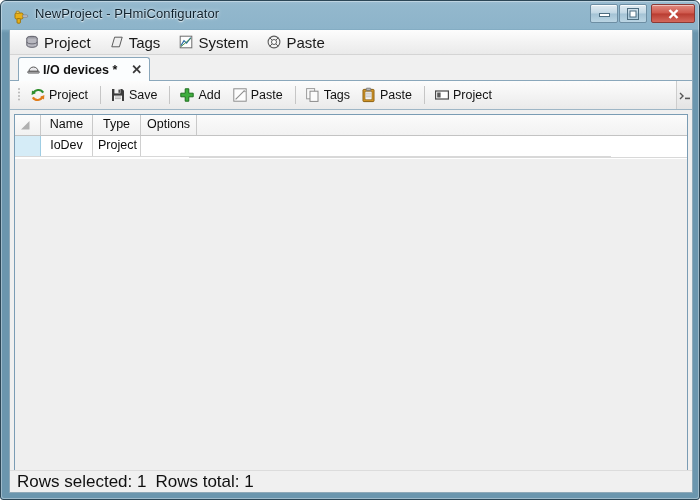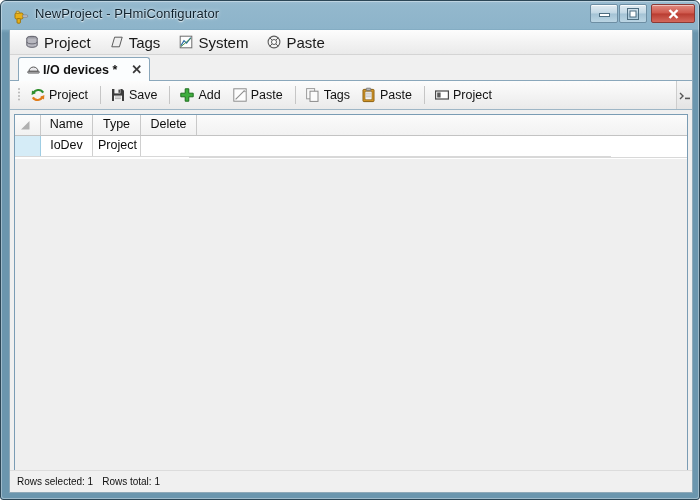--- a/index.html
+++ b/index.html
@@ -308,21 +308,21 @@
   #statusbar {
     position: absolute;
     left: 0; bottom: 0;
     width: 682px; height: 22px;
     box-sizing: border-box;
     background: #f0f0f0;
     border-top: 1px solid #dcdcdc;
     display: flex;
     align-items: center;
     padding-left: 7px;
-    font-size: 10px;
+    font-size: 17px;
     color: #101010;
   }
   #status-selected { margin-right: 9px; }
 </style>
 </head>
 <body>
 
 <div id="window">
   <div id="frame-inner"></div>
 
@@ -543,21 +543,21 @@
     <div id="grid">
 
       <div id="grid-head">
         <div class="hcell" id="hcell-corner">
           <svg width="10" height="9" viewBox="0 0 10 9">
             <polygon points="0,8.5 8.5,8.5 8.5,0" fill="#b0b0b0"></polygon>
           </svg>
         </div>
         <div class="hcell" style="width:52px">Name</div>
         <div class="hcell" style="width:48px">Type</div>
-        <div class="hcell" style="width:56px">Delete</div>
+        <div class="hcell" style="width:56px">Options</div>
       </div>
 
       <div id="grid-blankright"></div>
 
       <div id="grid-row">
         <div class="rcell" id="rcell-sel"></div>
         <div class="rcell" style="width:52px">IoDev</div>
         <div class="rcell" style="width:48px">Project</div>
         <div class="rcell" style="width:56px;border-right:none"></div>
       </div>

